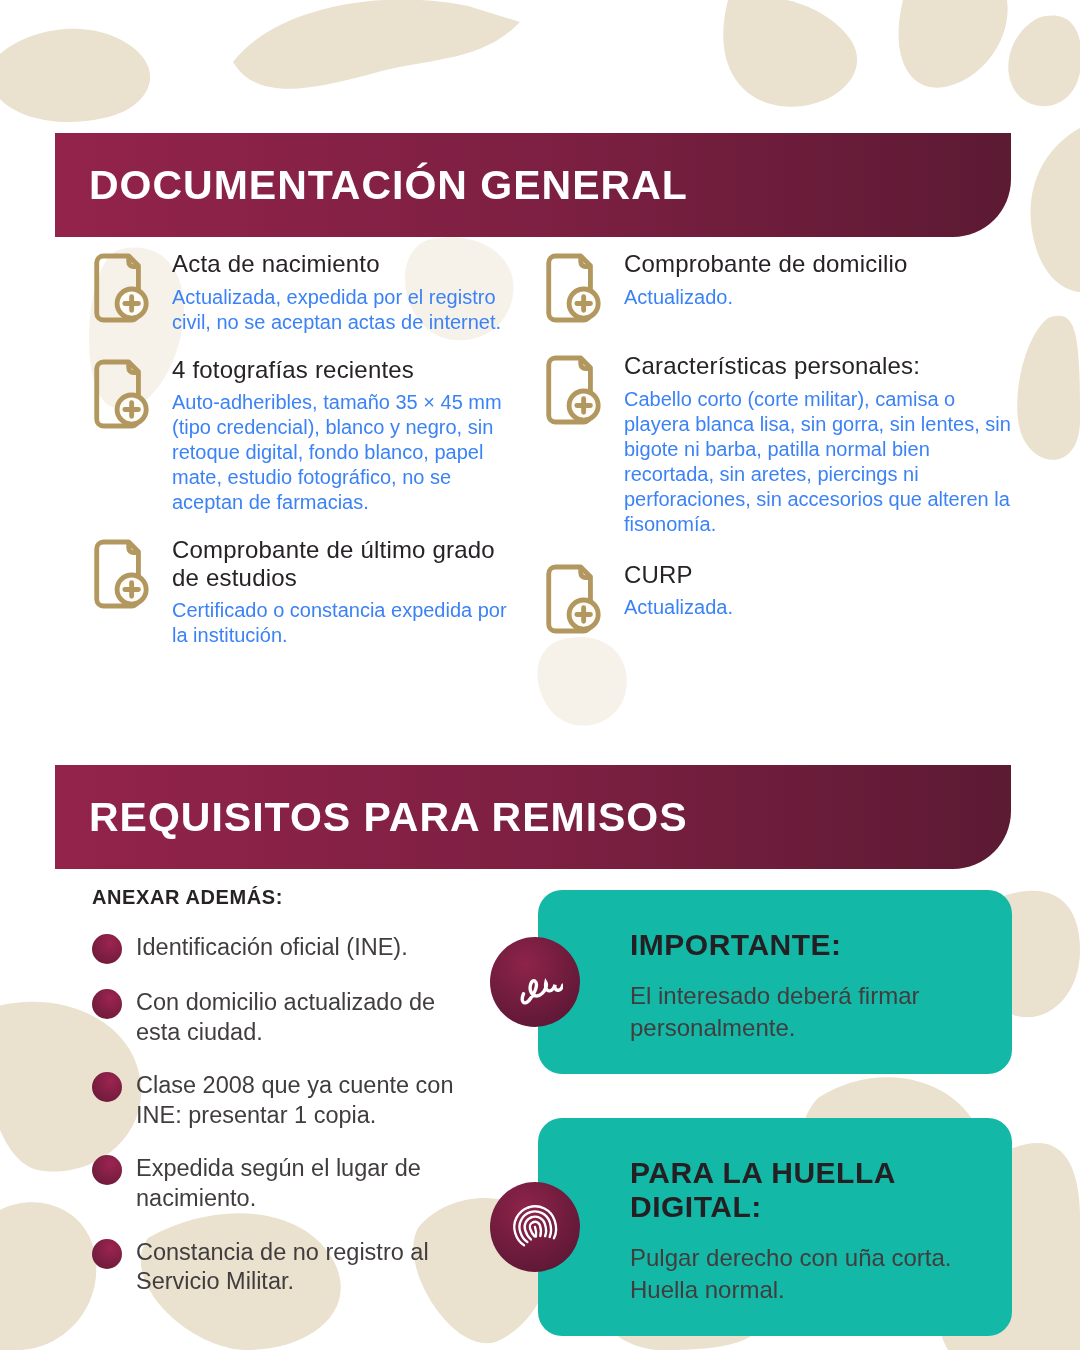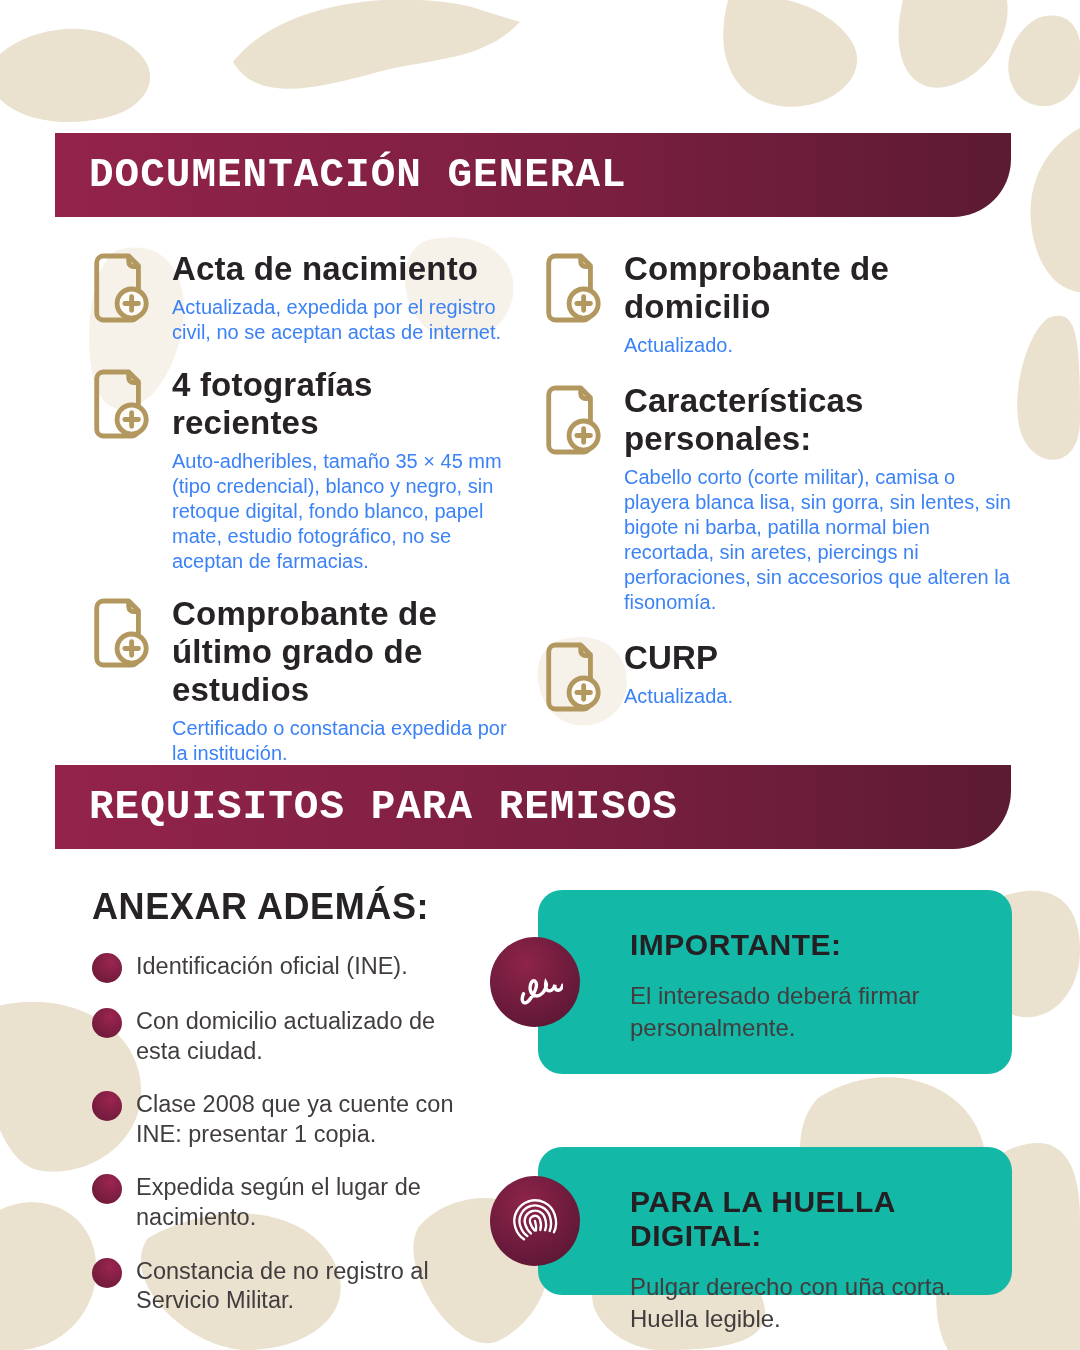--- a/index.html
+++ b/index.html
@@ -7,65 +7,65 @@
     width:1080px;height:1350px;position:relative;overflow:hidden;
     background:#ffffff;
     font-family:"Liberation Sans", sans-serif;
     color:#3f3b3c;
   }
   .bg-pattern{position:absolute;inset:0;z-index:0;}
   .content{position:absolute;inset:0;z-index:1;}
 
   
   .band{
-    position:absolute;left:55px;width:956px;height:84px;
+    position:absolute;left:55px;width:956px;height:104px;
     background:linear-gradient(90deg,#93234b 0%,#7b1f41 55%,#5c1a33 100%);
     border-radius:0 0 58px 0;
     display:flex;align-items:center;
-    padding-left:34px;box-sizing:border-box;font-family:Liberation Mono, monospace;
+    padding-left:34px;box-sizing:border-box;
   }
   #band1{top:133px;}
   #band2{top:765px;}
   .band-title{
     color:#ffffff;font-size:41px;font-weight:bold;letter-spacing:1px;margin:0;
   }
 
   
   .col{position:absolute;top:250px;display:flex;flex-direction:column;}
   #col-left{left:88px;width:440px;gap:21px;}
   #col-right{left:540px;width:475px;gap:24px;}
   .doc-item{display:flex;gap:20px;}
   .doc-icon{width:64px;height:78px;flex:0 0 64px;}
   .doc-text{flex:1;}
   #col-left .doc-text{max-width:350px;}
   #col-right .doc-text{max-width:455px;}
   .item-title{
-    font-size:33px;font-weight:bold;color:#272226;line-height:1.15;
+    font-size:24px;font-weight:normal;color:#272226;line-height:1.15;
     margin:0 0 7px 0;letter-spacing:.2px;
   }
   .item-body{font-size:20px;line-height:1.25;margin:0;color:#3b82f6;}
 
   
   .annex{position:absolute;left:92px;top:886px;width:380px;}
-  .annex-title{font-size:36px;font-weight:bold;color:#272226;letter-spacing:.6px;margin:0 0 14px 0;}
+  .annex-title{font-size:20px;font-weight:bold;color:#272226;letter-spacing:.6px;margin:0 0 14px 0;}
   .bullet-row{display:flex;gap:14px;margin-top:24px;}
   .bullet-dot{
     width:30px;height:30px;border-radius:50%;flex:0 0 30px;margin-top:1px;
     background:radial-gradient(circle at 62% 30%,#9c2450 0%,#7c1e41 55%,#671735 100%);
   }
   .bullet-text{font-size:23.5px;line-height:1.26;color:#413d3e;max-width:330px;}
 
   
   .card{
     position:absolute;left:538px;width:474px;
     background:#14b8a6;border-radius:24px;
     padding:38px 28px 30px 92px;box-sizing:border-box;
   }
   #card-important{top:890px;height:184px;}
-  #card-huella{top:1147px;height:148px;}
+  #card-huella{top:1118px;height:218px;}
   .card-circle{
     position:absolute;left:-48px;top:50%;transform:translateY(-50%);
     width:90px;height:90px;border-radius:50%;
     background:radial-gradient(circle at 40% 30%,#8e2449 0%,#6d1b3c 55%,#531530 100%);
     display:flex;align-items:center;justify-content:center;
   }
   .card-title{font-size:30px;font-weight:bold;color:#241f23;letter-spacing:.5px;margin:0 0 18px 0;}
   .card-body{font-size:24px;line-height:1.35;margin:0;color:#413d3e;max-width:370px;}
 </style>
 </head>
@@ -237,16 +237,16 @@
           <path d="M28 23 a5 5 0 0 1 5 5 c0 4 -0.8 7 -2.8 9.8"></path>
           <path d="M28 28 c0 3.5 -0.6 6.5 -2 9"></path>
           <path d="M28 8 a20 20 0 0 0 -20 20 c0 6 1.5 10 4.5 13.5"></path>
           <path d="M28 13 a15 15 0 0 0 -15 15 c0 5 1 8.5 3.5 11.5"></path>
           <path d="M28 18 a10 10 0 0 0 -10 10 c0 4.5 0.8 7.5 2.5 10.2"></path>
           <path d="M28 23 a5 5 0 0 0 -5 5 c0 3.5 0.6 6 1.8 8.5"></path>
         </g>
       </svg>
     </div>
     <p class="card-title">PARA LA HUELLA DIGITAL:</p>
-    <p class="card-body">Pulgar derecho con uña corta. Huella legible.</p>
+    <p class="card-body">Pulgar derecho con uña corta. Huella normal.</p>
   </div>
 
 </div>
 
 </body></html>

